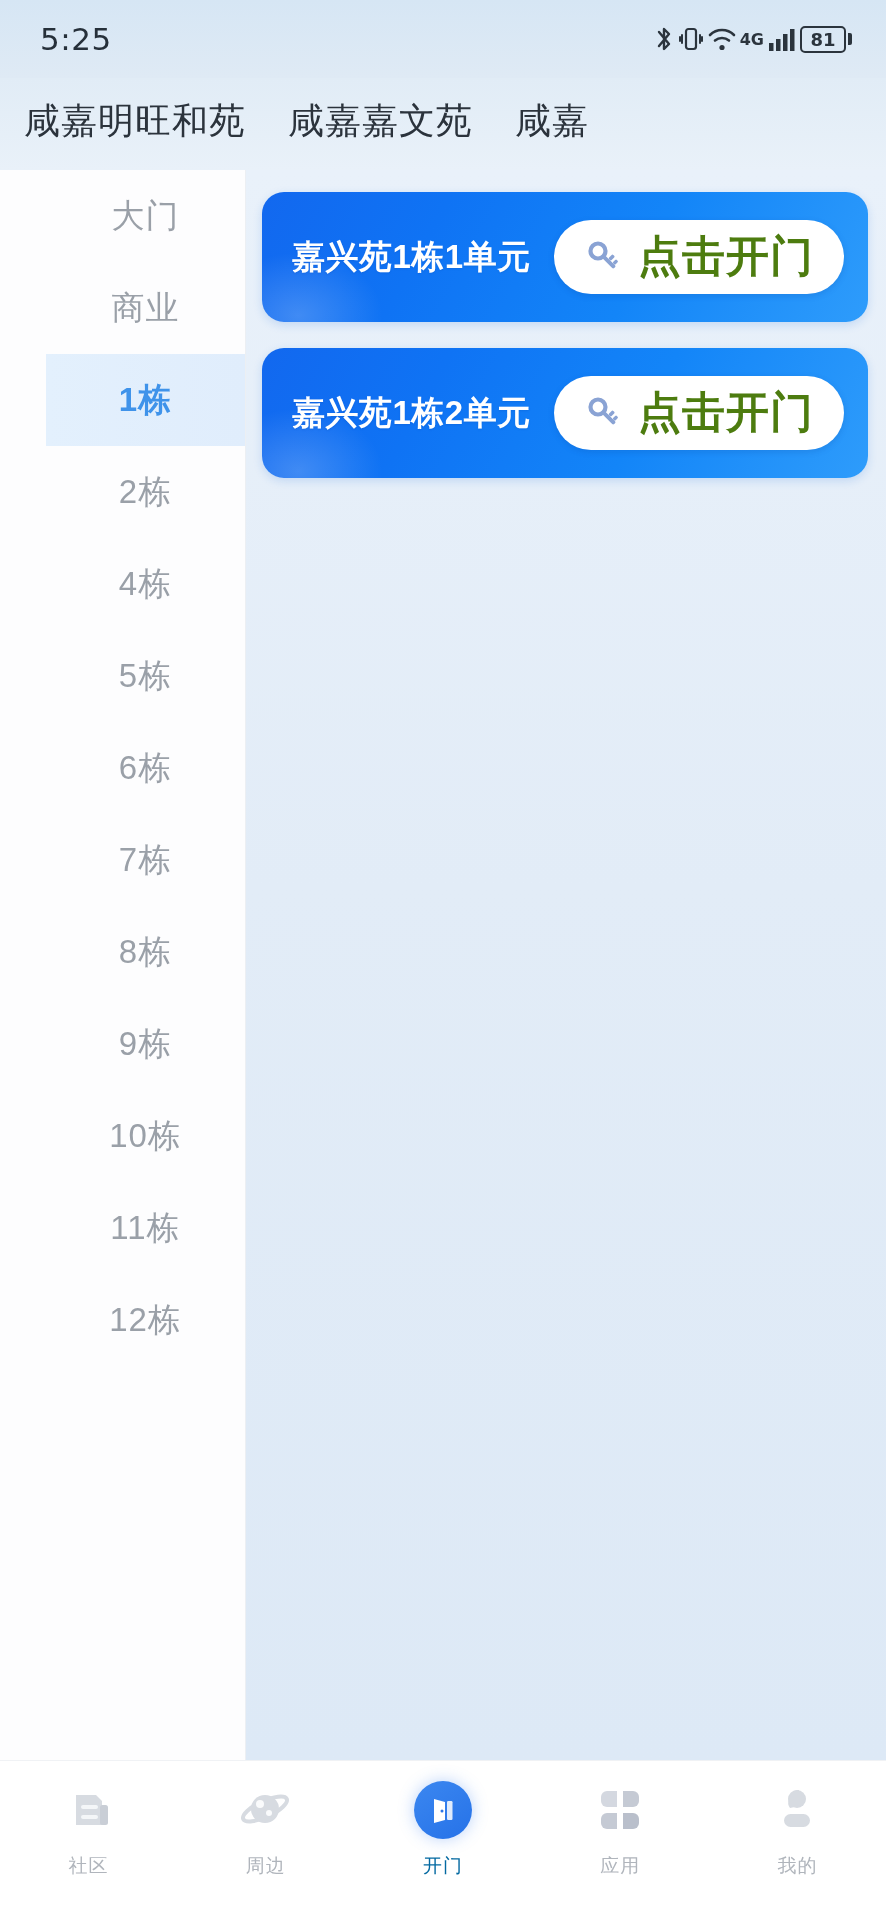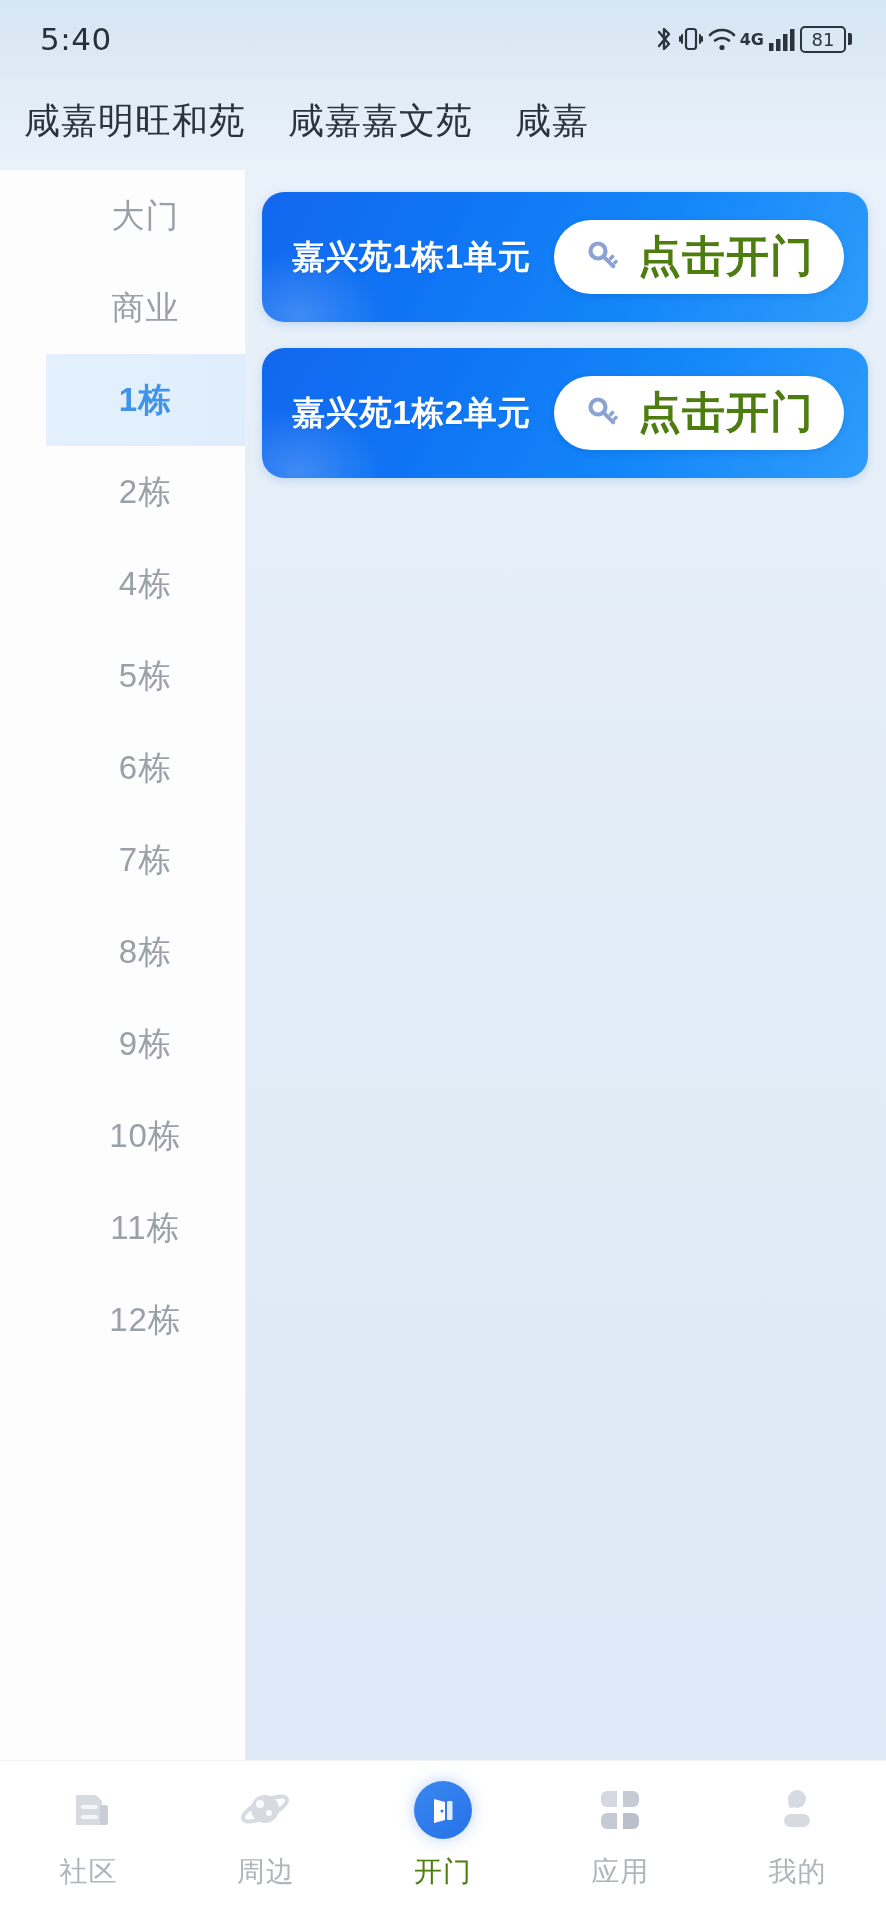--- a/index.html
+++ b/index.html
@@ -37,21 +37,21 @@
   .status-icons svg { display: block; }
   .battery {
     display: flex; align-items: center; gap: 2px;
   }
   .battery-body {
     width: 46px; height: 27px;
     border: 2.5px solid #2b343d;
     border-radius: 5px;
     display: flex; align-items: center; justify-content: center;
   }
-  .battery-num { font-size: 18px; font-weight: normal; color:#2b343d; font-family:"DejaVu Sans",sans-serif; }
+  .battery-num { font-size: 18px; font-weight: bold; color:#2b343d; font-family:"DejaVu Sans",sans-serif; }
   .battery-tip { width: 4px; height: 12px; background: #2b343d; border-radius: 0 2px 2px 0; }
 
   
   .tabbar {
     height: 92px;
     display: flex;
     align-items: center;
     padding-left: 24px;
     overflow: hidden;
     white-space: nowrap;
@@ -175,38 +175,38 @@
     display: flex;
     flex-direction: column;
     align-items: center;
     gap: 12px;
   }
   .nav-icon-wrap {
     height: 62px;
     display: flex; align-items: center; justify-content: center;
   }
   .nav-label {
-    font-size: 28px;
+    font-size: 19px;
     color: #b0b5bc;
     letter-spacing: 1px;
   }
-  .nav-item.active .nav-label { color: #4d7c0f; }
+  .nav-item.active .nav-label { color: #0369a1; }
   .nav-active-circle {
     width: 58px; height: 58px;
     border-radius: 50%;
     background: linear-gradient(145deg,#3b87f0 0%, #2672e8 100%);
     display: flex; align-items: center; justify-content: center;
     box-shadow: 0 0 16px rgba(60,130,240,.35);
   }
 </style>
 </head>
 <body>
 
 <div class="statusbar">
-  <div class="status-time">5:40</div>
+  <div class="status-time">5:25</div>
   <div class="status-icons">
     <span>
       <svg width="22" height="30" viewBox="0 0 22 30">
           <path d="M6 8 L16 20 L11 25 V5 L16 10 L6 22" fill="none" stroke="#2b343d" stroke-width="2.4" stroke-linejoin="round" stroke-linecap="round"></path>
         </svg>
     </span>
     <span>
       <svg width="26" height="30" viewBox="0 0 26 30">
           <rect x="8" y="5" width="10" height="20" rx="2.5" fill="none" stroke="#2b343d" stroke-width="2.2"></rect>
           <path d="M4 11 V19 M2 13 V17 M22 11 V19 M24 13 V17" stroke="#2b343d" stroke-width="2" stroke-linecap="round"></path>

